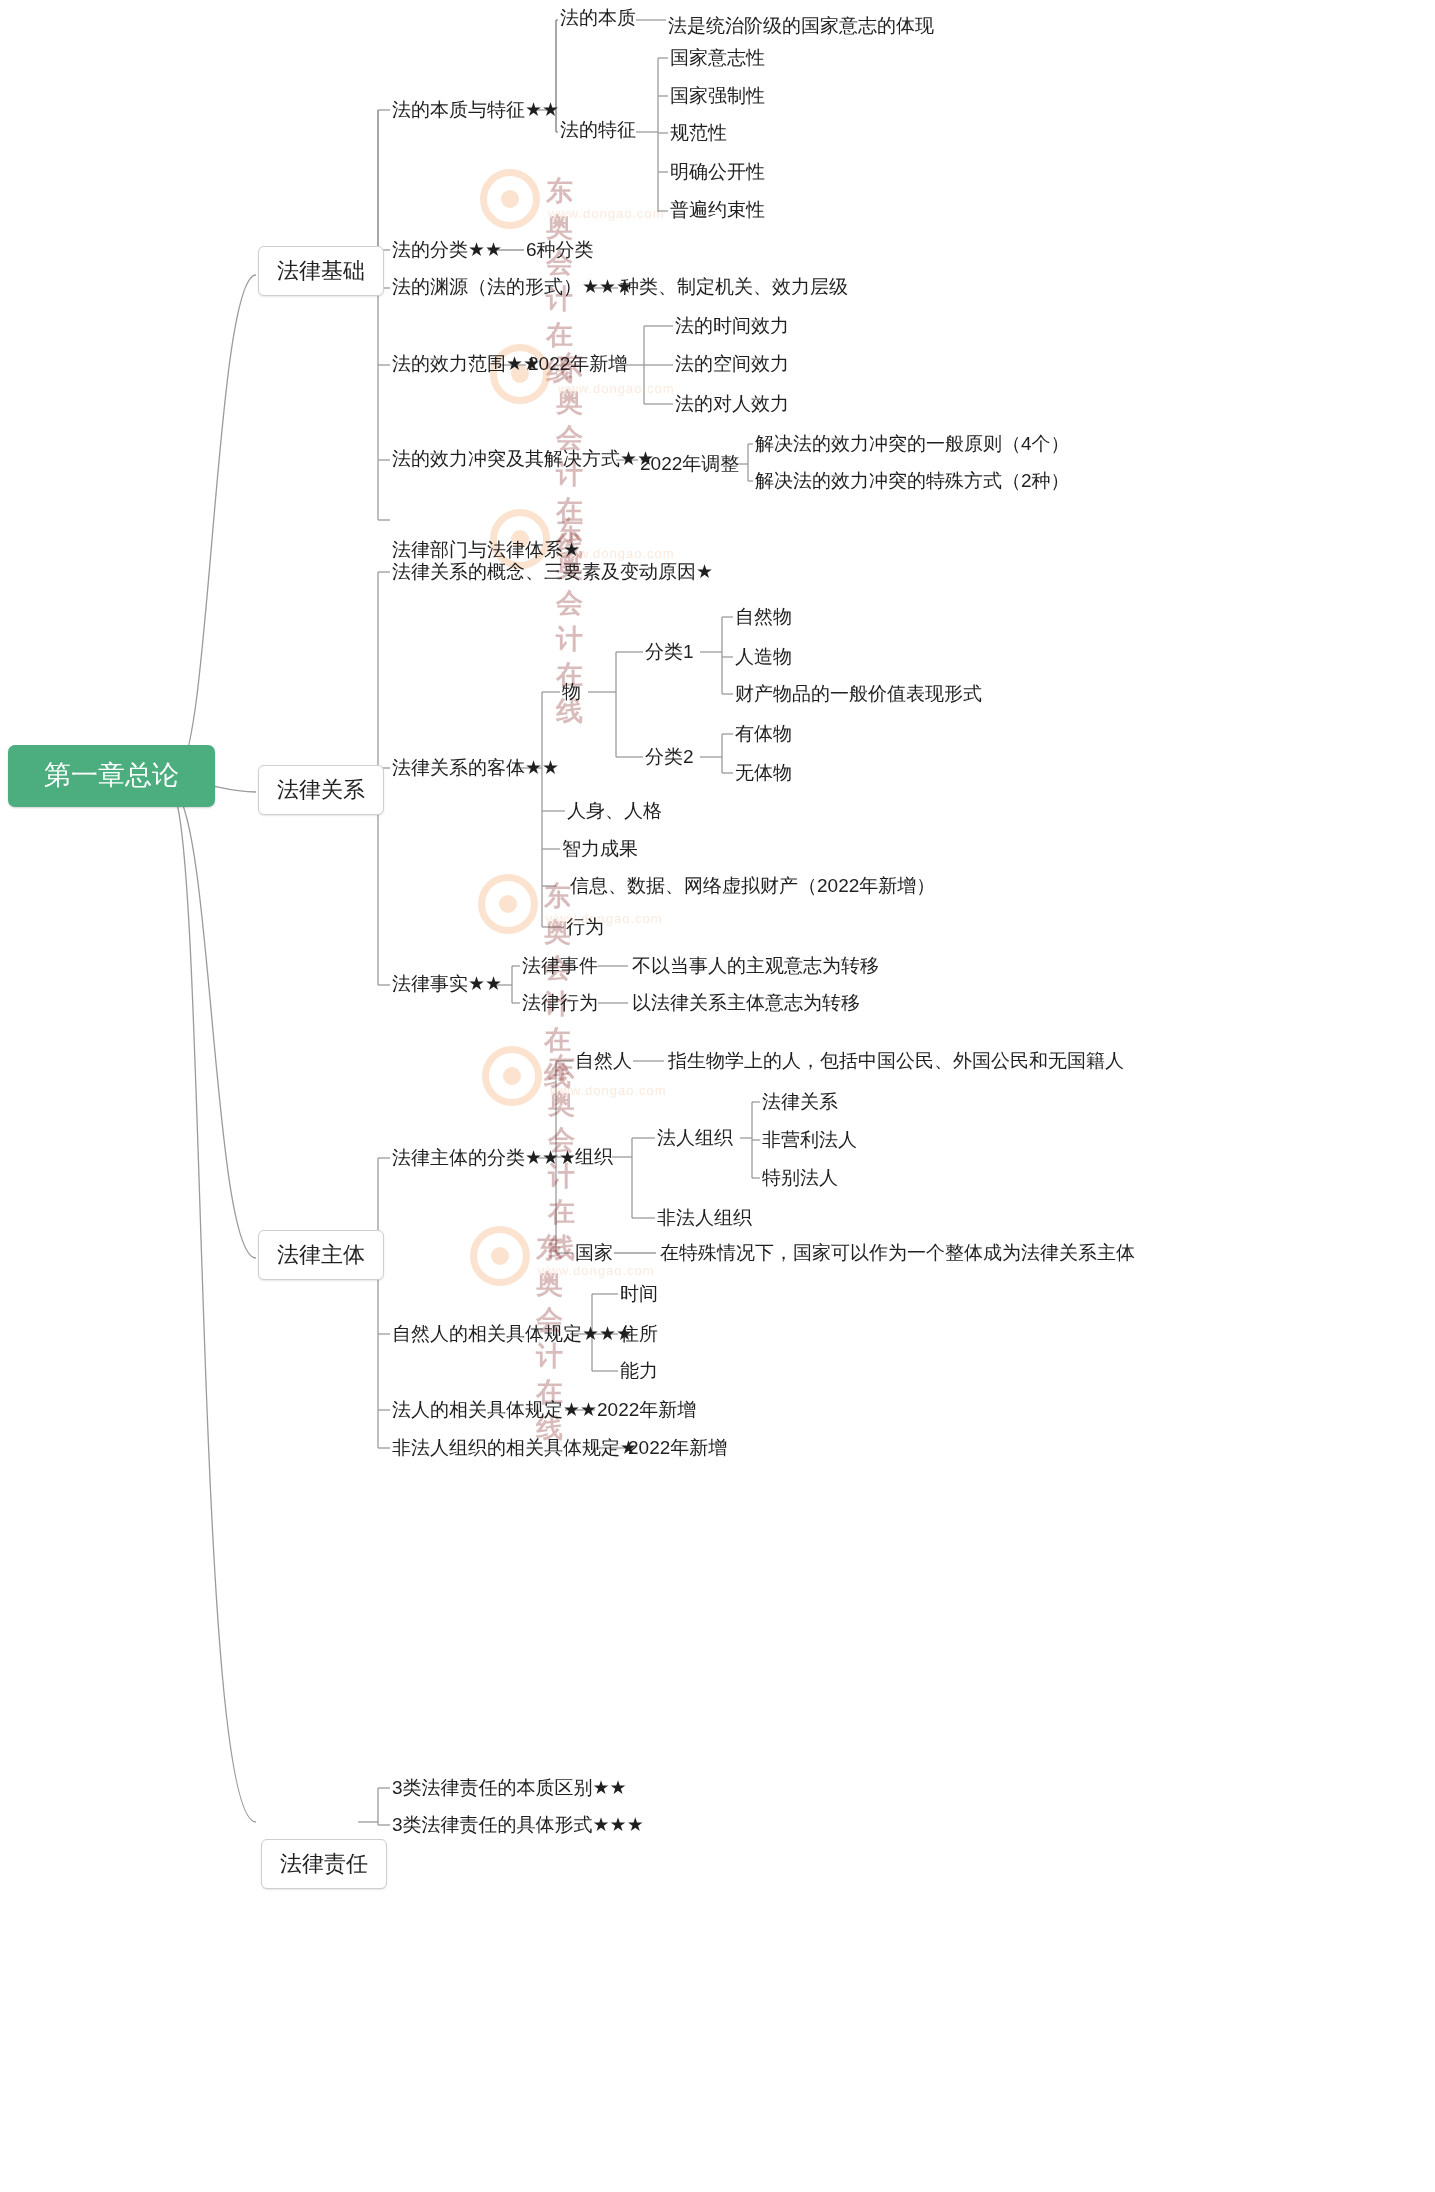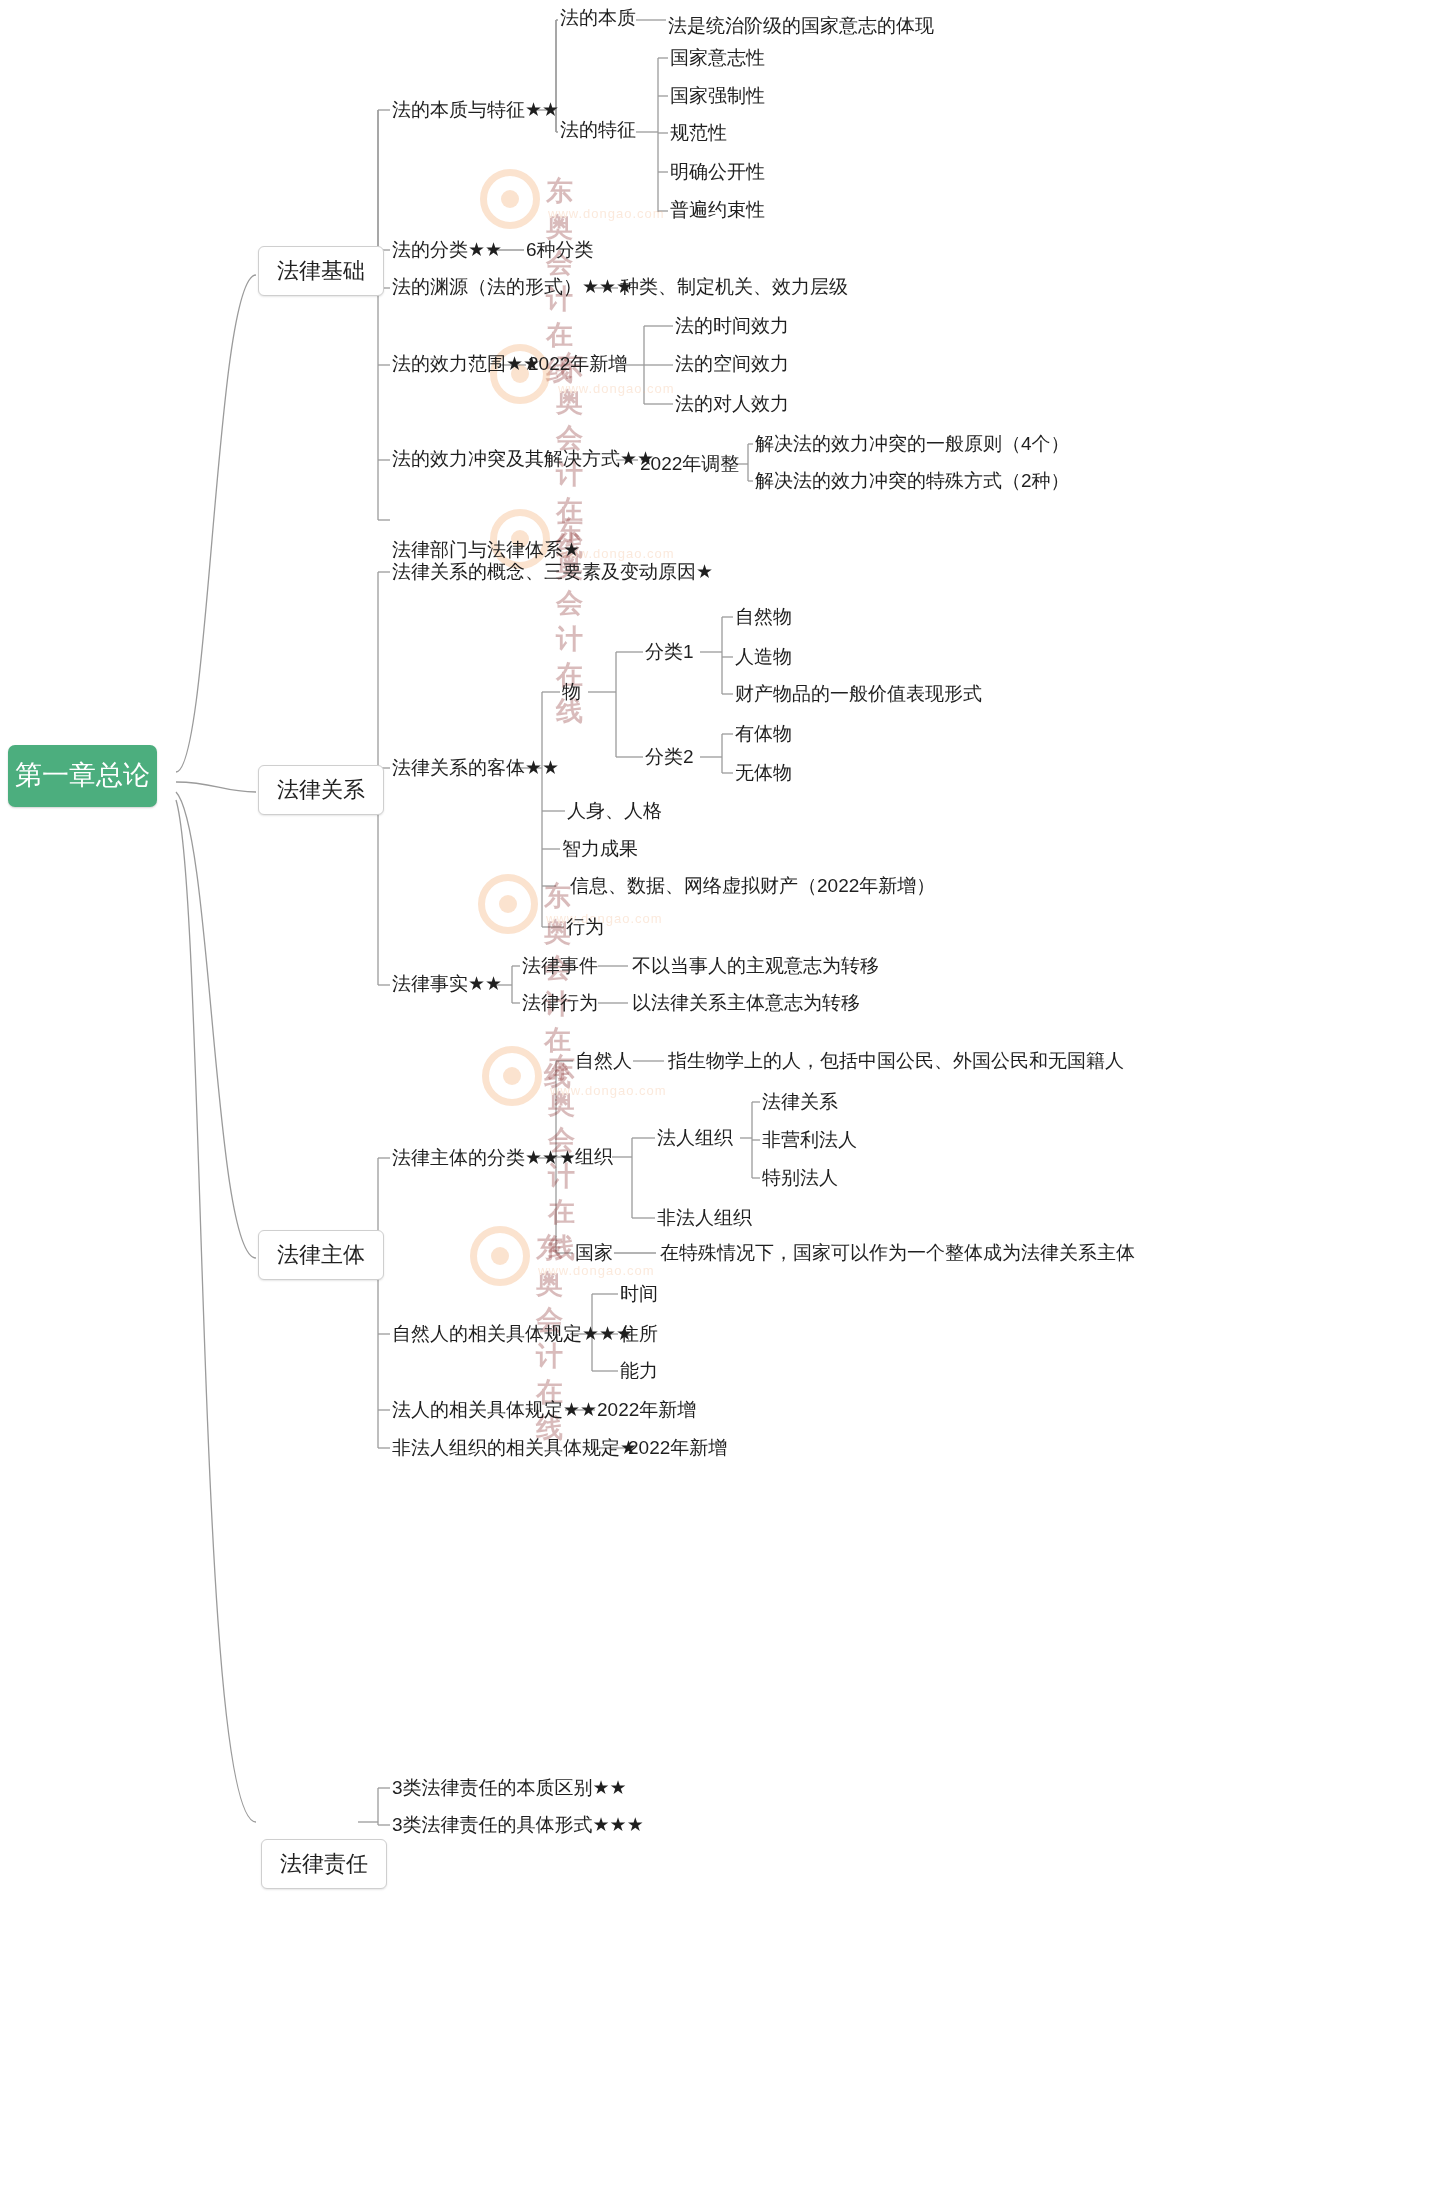--- a/index.html
+++ b/index.html
@@ -2,21 +2,21 @@
 <html><head>
 <meta charset="utf-8">
 <style>
   html,body{margin:0;padding:0;background:#ffffff;}
   body{font-family:"Liberation Sans","DejaVu Sans",sans-serif;color:#222;}
   #stage{position:relative;width:1435px;height:2192px;overflow:hidden;background:#fff;}
   svg.links{position:absolute;left:0;top:0;width:1435px;height:2192px;pointer-events:none;}
   .node{position:absolute;white-space:nowrap;font-size:19px;line-height:1.25;color:#1f1f1f;}
   .root{
     background:#4cae7e;color:#fff;border-radius:7px;
-    padding:14px 7px;font-size:27px;font-weight:normal;
+    padding:14px 36px;font-size:27px;font-weight:normal;
     box-shadow:0 1px 2px rgba(0,0,0,.18);
   }
   .lvl1{
     background:#fff;border:1px solid #cfcfcf;border-radius:6px;
     padding:10px 18px;font-size:22px;
     box-shadow:0 1px 2px rgba(0,0,0,.10);
   }
   .leaf{font-size:19px;}
   .wm{
     position:absolute;pointer-events:none;user-select:none;

